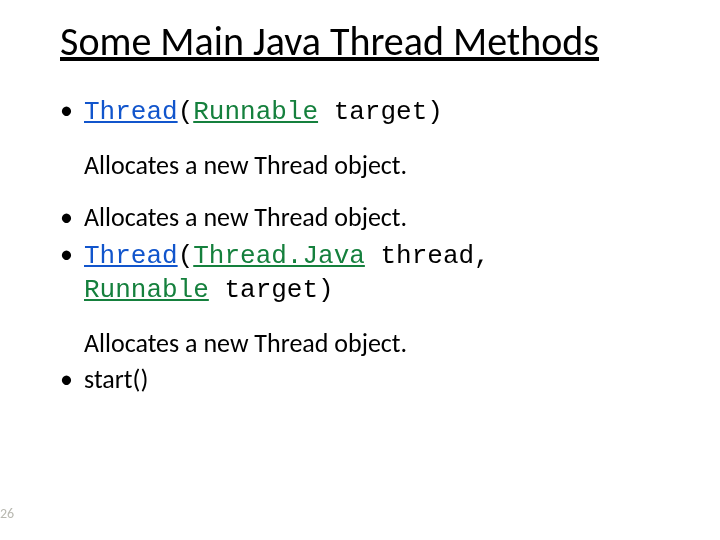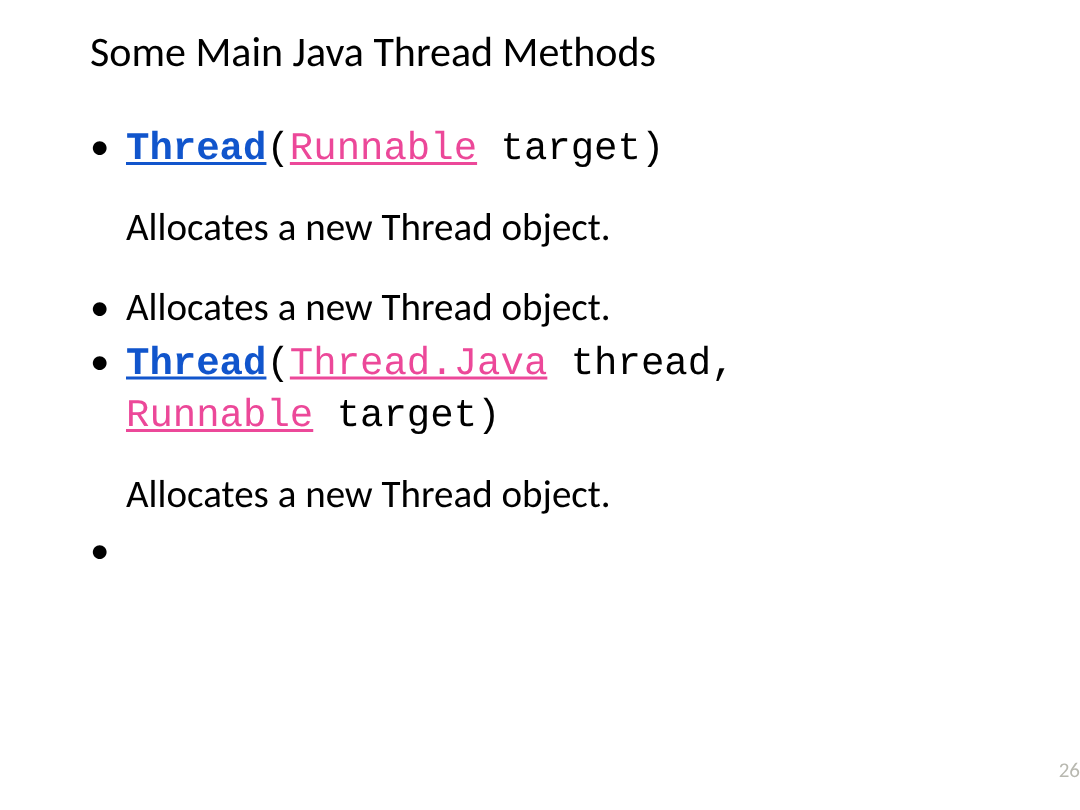--- a/index.html
+++ b/index.html
@@ -12,25 +12,26 @@
     color: #000;
   }
   .slide {
     width: 720px;
     height: 540px;
     box-sizing: border-box;
     padding: 20px 40px 20px 60px;
     position: relative;
   }
   .title {
-    font-size: 28px;
+    font-size: 40px;
     font-weight: 400;
     letter-spacing: 0px;
     margin: 0 0 30px 0;
     line-height: 1.1;
+    text-decoration: underline;
   }
   ul.body {
     list-style: none;
     padding: 0;
     margin: 0;
     font-size: 26px;
     line-height: 1.25;
   }
   ul.body > li {
     position: relative;
@@ -41,40 +42,40 @@
     content: "•";
     position: absolute;
     left: 0;
     top: 0;
   }
   .mono {
     font-family: "Courier New", Courier, monospace;
   }
   .bold { font-weight: 700; }
   .link {
-    color: #ec4899;
+    color: #15803d;
     text-decoration: underline;
   }
   .link-strong {
     color: #1155cc;
     text-decoration: underline;
-    font-weight: 700;
+    font-weight: 400;
   }
   .desc {
     display: block;
     font-family: Calibri, "Segoe UI", Arial, sans-serif;
     font-weight: 400;
     margin-top: 20px;
   }
   .pagenum {
     position: absolute;
     bottom: 18px;
     left: 0;
     right: 0;
-    text-align: right;
+    text-align: left;
     color: #b8b8b0;
     font-size: 14px;
   }
 </style>
 </head>
 <body>
 
 <div class="slide">
   <h1 class="title">Some Main Java Thread Methods</h1>
 
@@ -92,18 +93,19 @@
     </li>
 
     <li>
       <span class="mono">
         <span class="bold link-strong">Thread</span><span class="mono">(</span><span class="link">Thread.Java</span><span> thread, </span><br><span class="link">Runnable</span><span> target)</span>
       </span>
       <span class="desc">Allocates a new Thread object.</span>
     </li>
 
     <li>
+      <span>start()</span>
     </li>
 
   </ul>
 
   <div class="pagenum">26</div>
 </div>
 
 </body></html>

